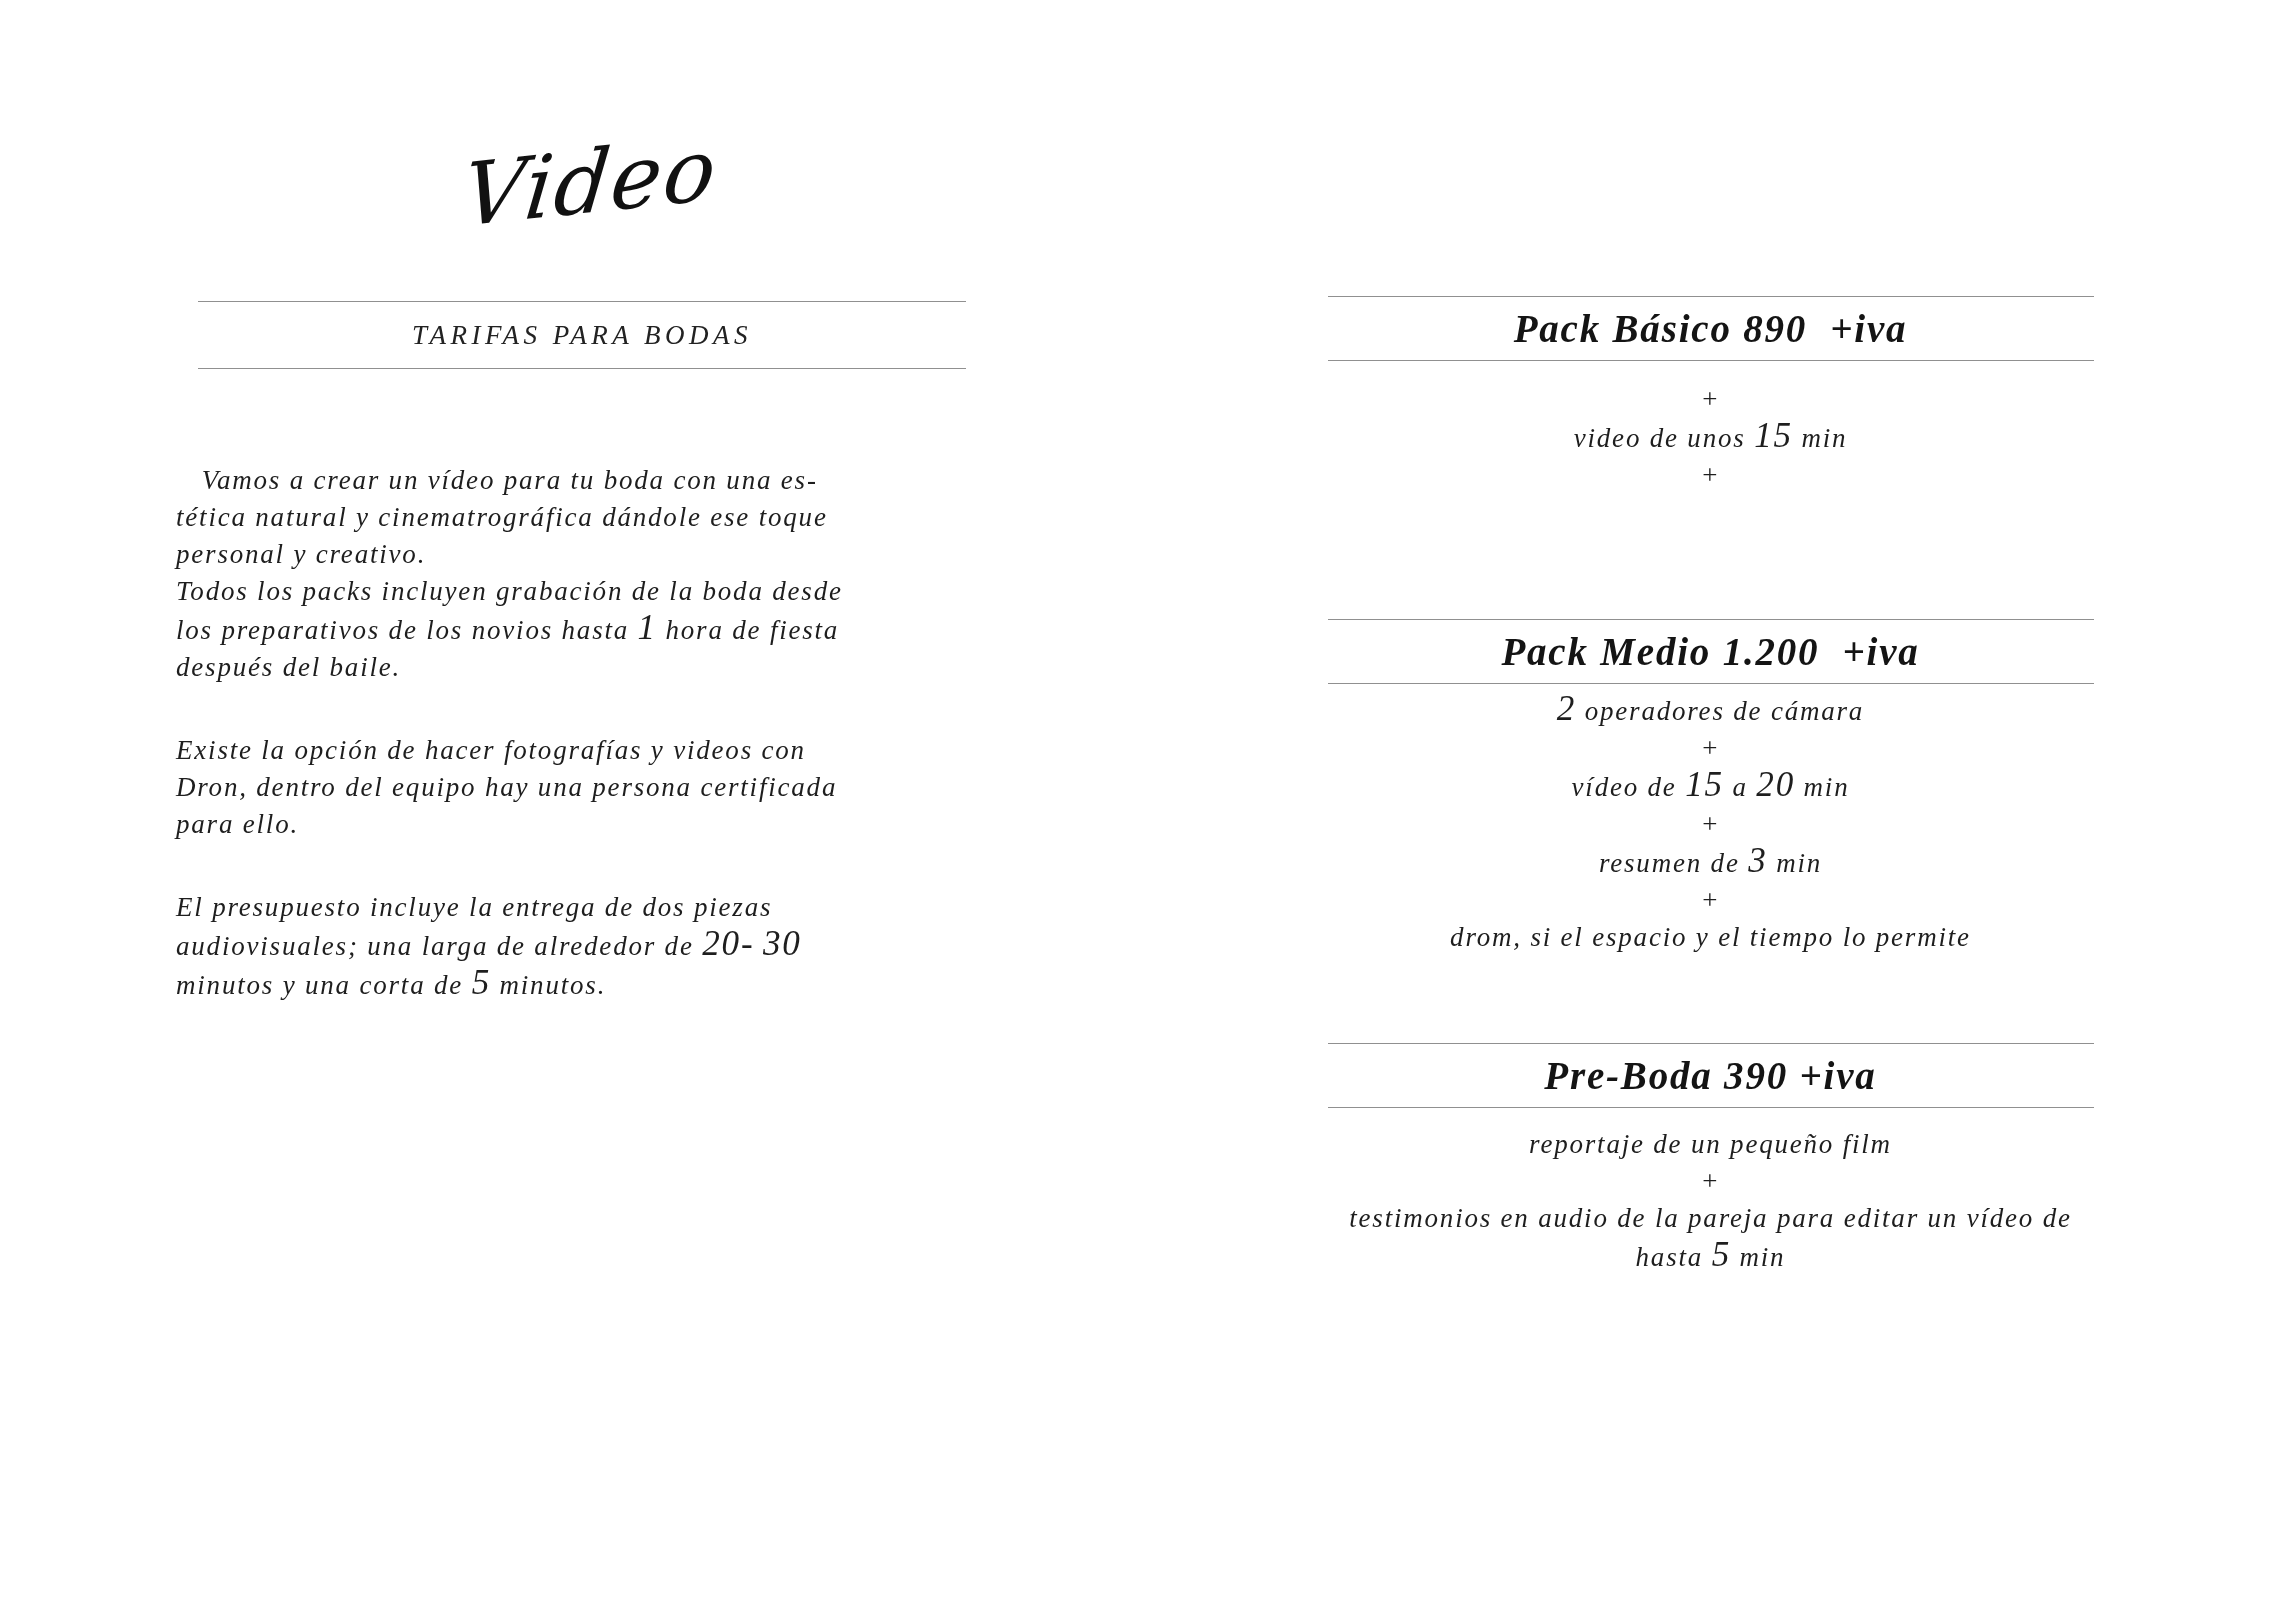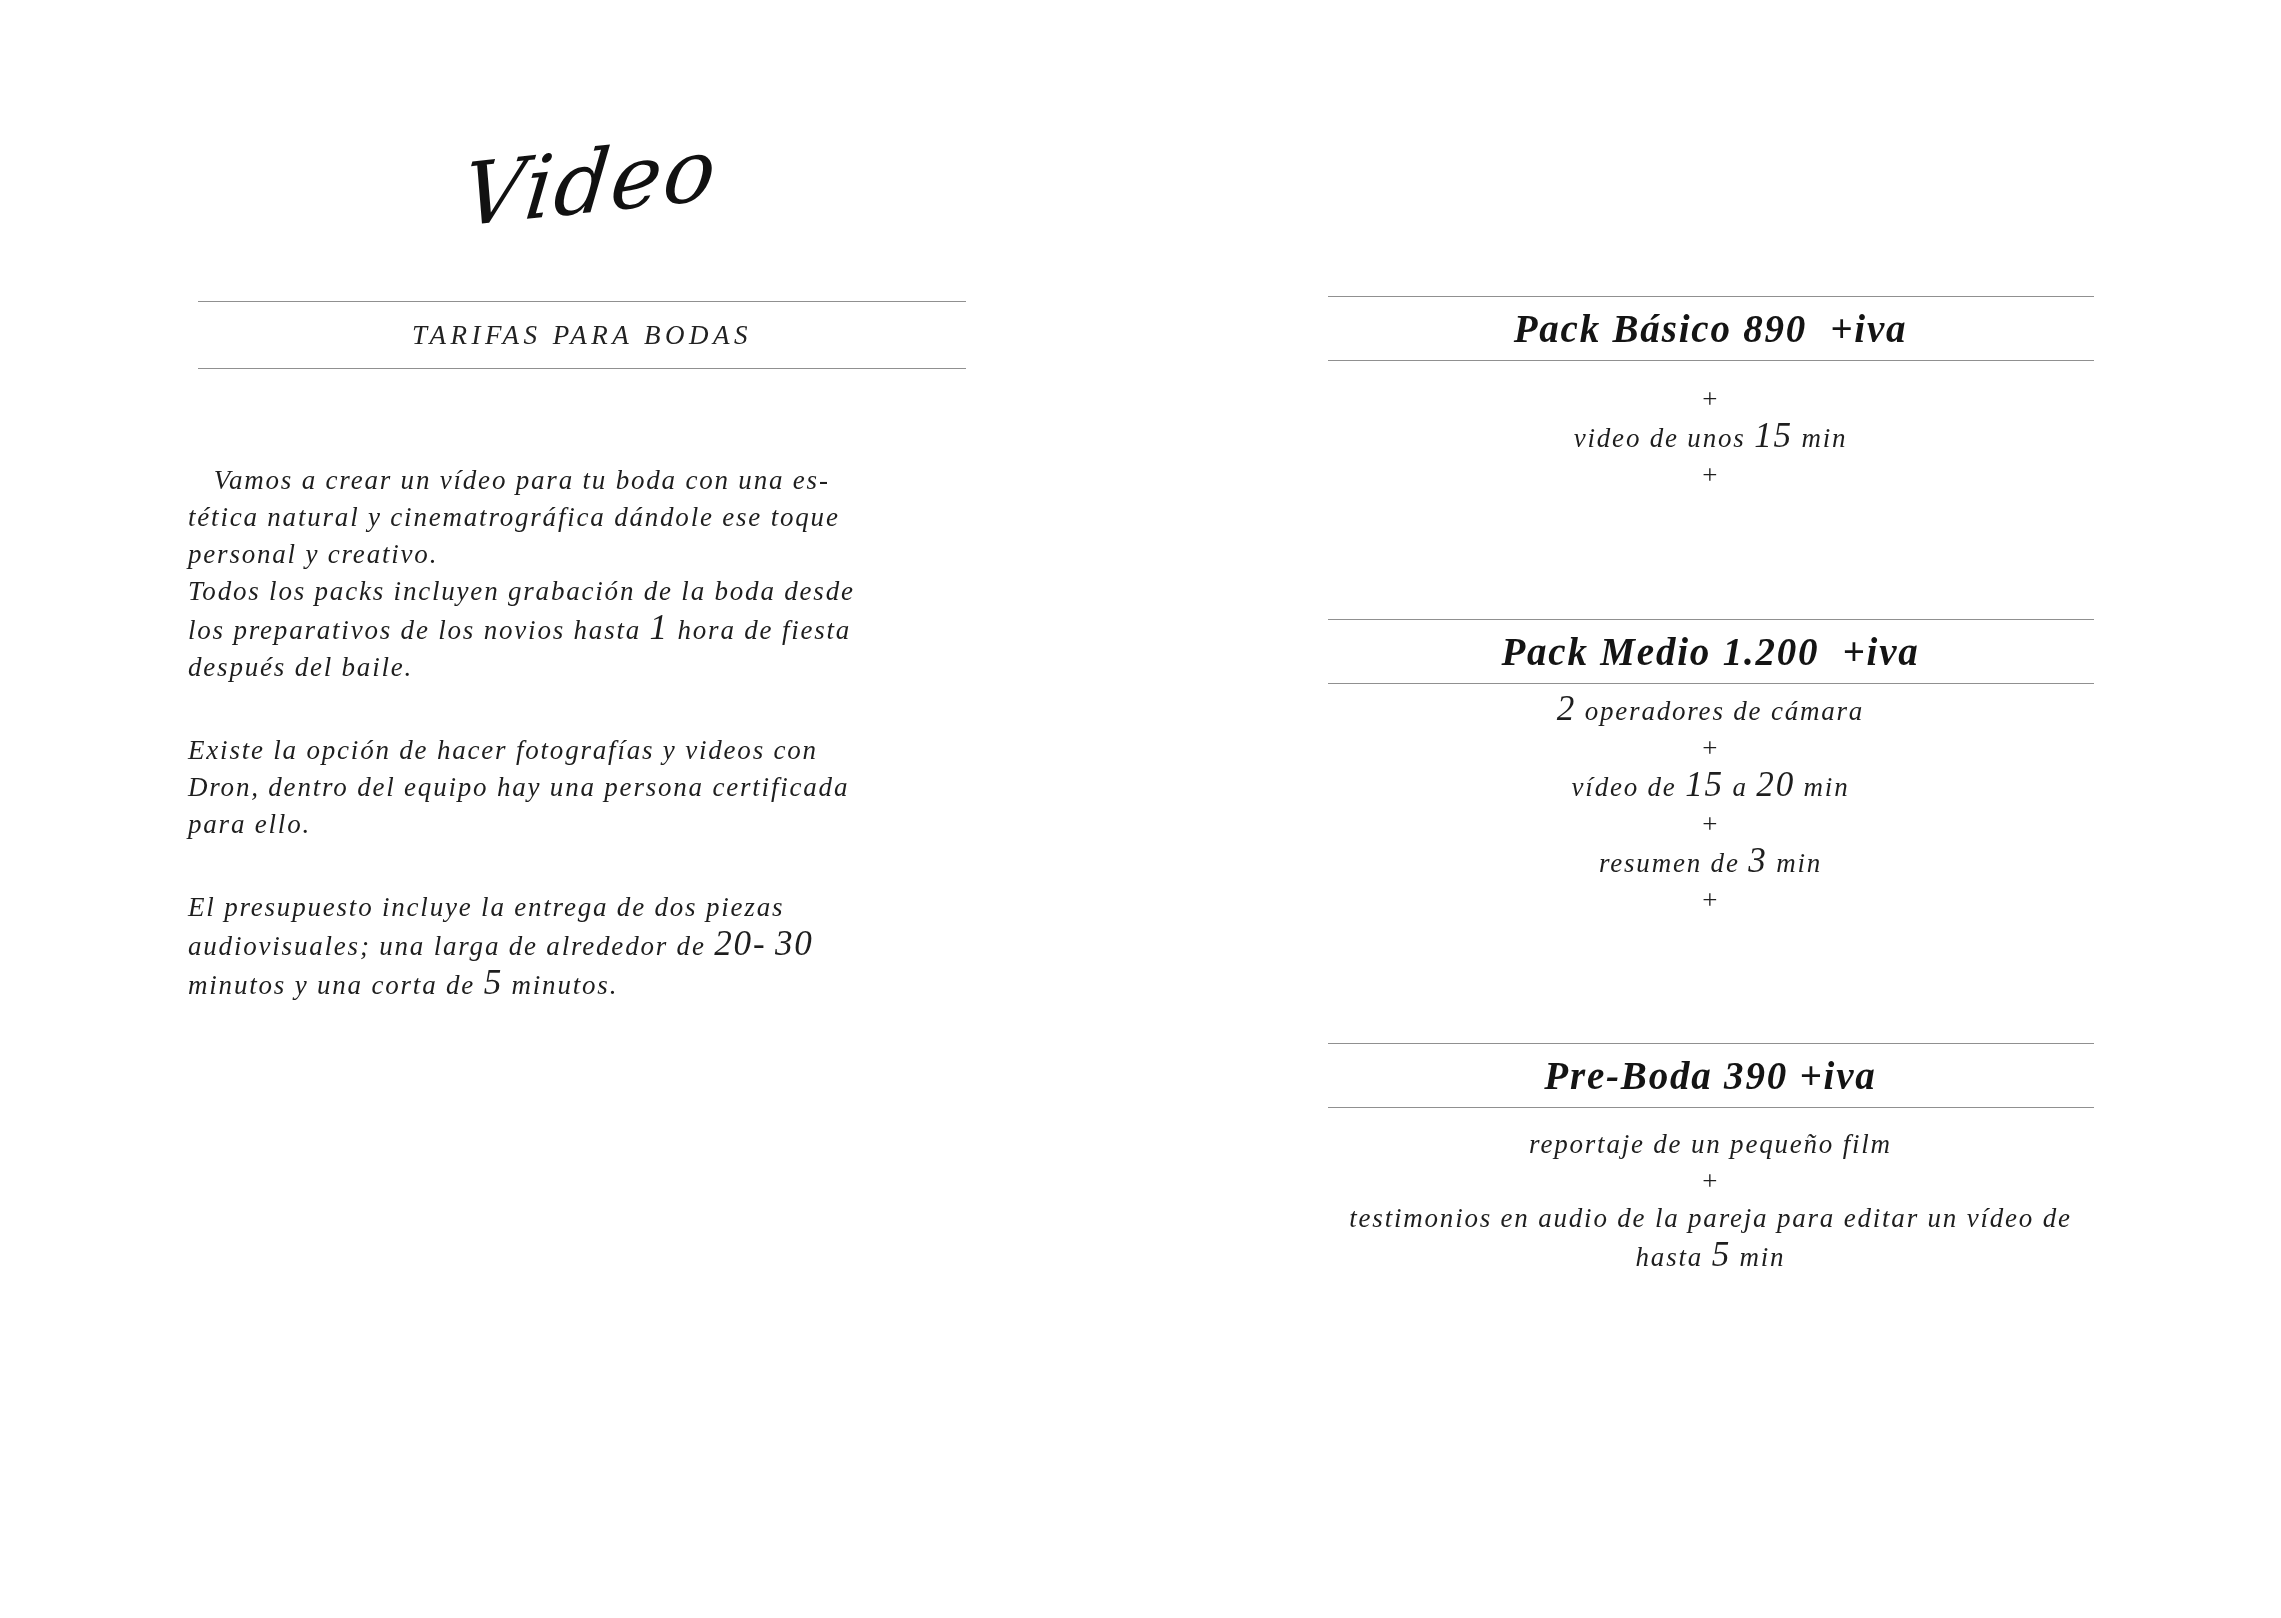--- a/index.html
+++ b/index.html
@@ -44,21 +44,20 @@
     color: #222;
     line-height: 36px;
   }
 
   
   .paragraphs {
     position: absolute;
     left: 176px;
     top: 462px;
     width: 855px;
-    margin-left: 12px;
   }
   .para {
     white-space: pre;
     font-size: 27px;
     line-height: 37px;
     letter-spacing: 1.8px;
     margin-bottom: 46px;
     color: #1e1e1e;
   }
 
@@ -141,20 +140,21 @@
     <div class="pack-title-block">
       <h2 class="pack-title">Pack Medio 1.200  +iva</h2>
     </div>
     <div class="pack-lines">
         <div class="pack-line"><span class="num">2</span> operadores de cámara</div>
         <div class="pack-line">+</div>
         <div class="pack-line">vídeo de <span class="num">15</span> a <span class="num">20</span> min</div>
         <div class="pack-line">+</div>
         <div class="pack-line">resumen de <span class="num">3</span> min</div>
         <div class="pack-line">+</div>
+        <div class="pack-line">drom, si el espacio y el tiempo lo permite</div>
       </div>
   </section>
 
   <section class="pack pack-2">
     <div class="pack-title-block">
       <h2 class="pack-title">Pre-Boda 390 +iva</h2>
     </div>
     <div class="pack-lines">
         <div class="pack-line">reportaje de un pequeño film</div>
         <div class="pack-line">+</div>

